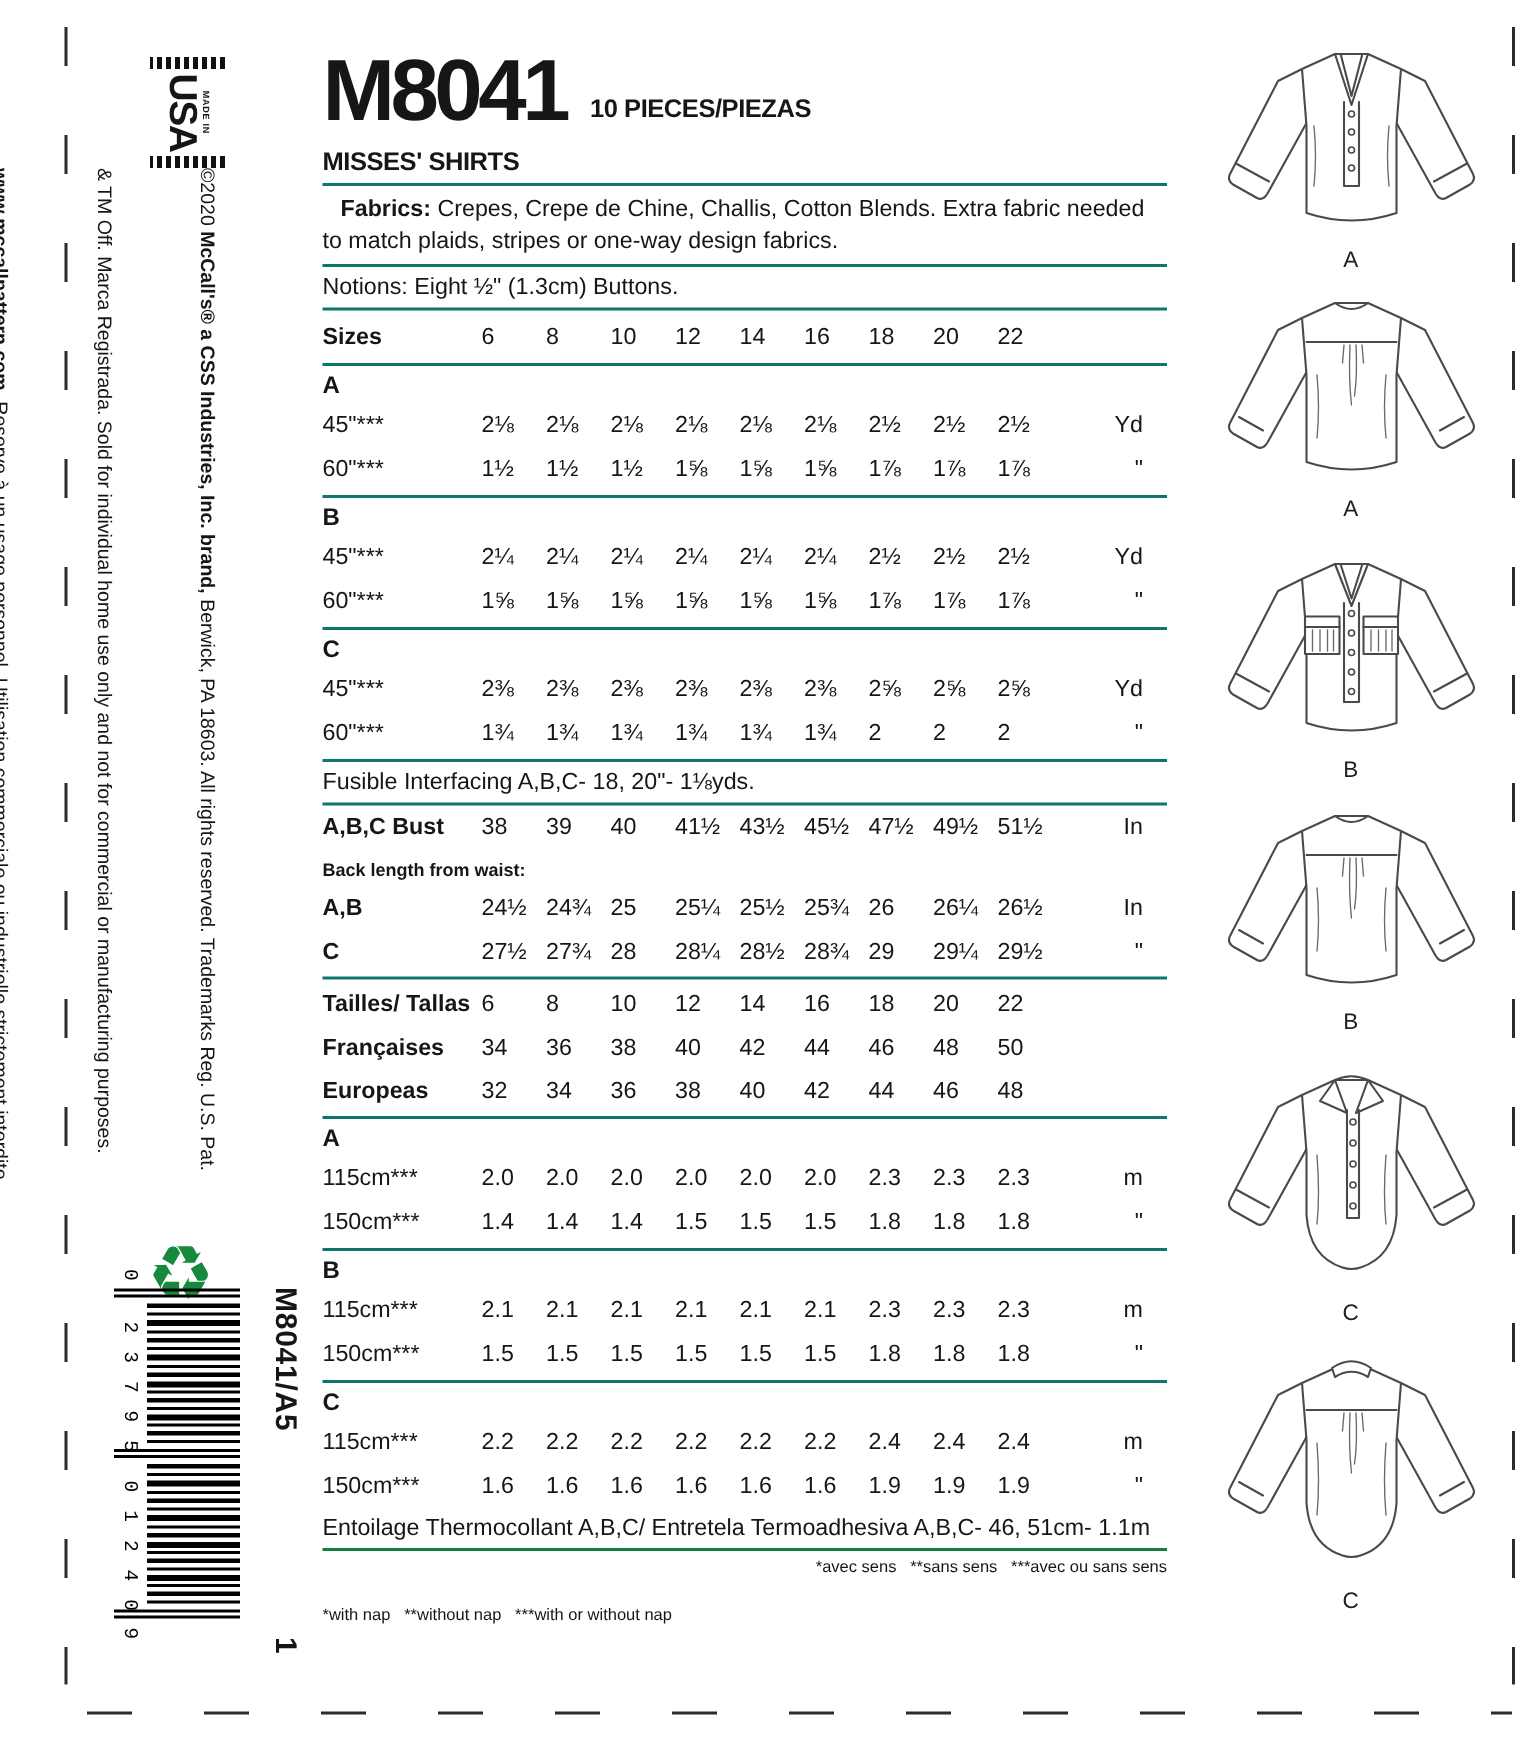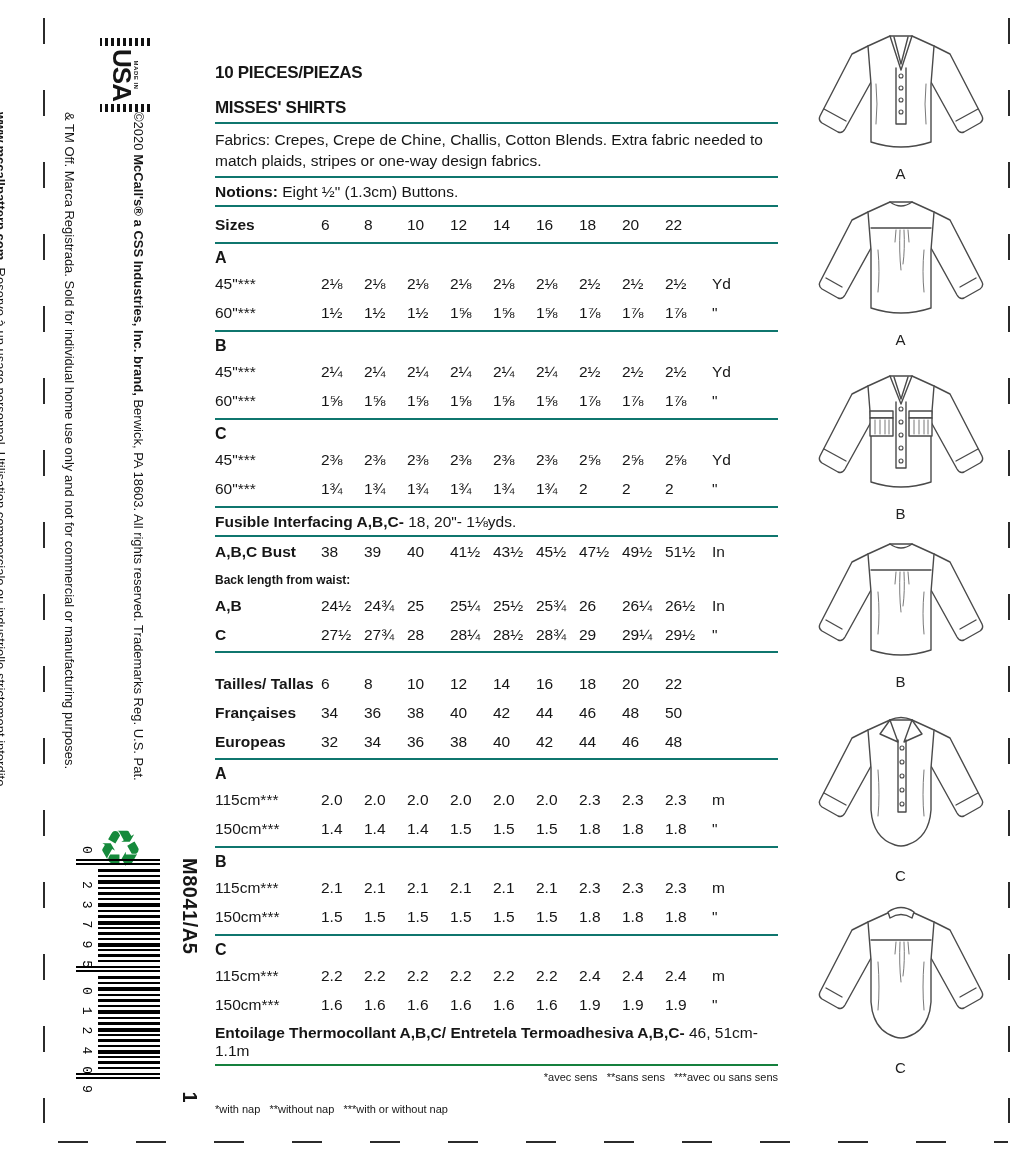--- a/index.html
+++ b/index.html
@@ -30,28 +30,28 @@
   
   .main{position:absolute;left:215px;top:28px;width:563px;}
   .title-row{display:flex;align-items:flex-end;gap:16px;height:62px;}
   .pattern-num{font-size:58px;font-weight:bold;letter-spacing:-3px;line-height:58px;}
   .pieces{font-size:17px;font-weight:bold;letter-spacing:-.3px;padding-bottom:7px;}
   .h-rule{border-bottom:2px solid #0f766e;}
   .h-rule-thin{border-bottom:2px solid #15803d;}
   .sec-head{font-size:17px;font-weight:bold;letter-spacing:-.3px;padding:8px 0 4px 0;}
   .sec-head2{font-size:16px;font-weight:bold;letter-spacing:-.3px;padding:5px 0 3px 0;}
   .para{font-size:15.5px;line-height:21px;padding:5px 0 5px 0;}
-  .para .b{font-weight:normal;}
+  .para .b{font-weight:bold;margin-left:12px;}
   .oneline{font-size:15.5px;padding:5px 0 4px 0;}
-  .oneline .b{font-weight:bold;margin-top:40px;}
+  .oneline .b{font-weight:normal;margin-top:40px;}
   .trow{display:grid;grid-template-columns:104px repeat(9,43px) 56px;font-size:15.5px;line-height:29px;height:29px;}
   .trow .rlabel{white-space:nowrap;}
   .trow.bl .rlabel{font-weight:bold;}
   .trow .cell{padding-left:2px;}
-  .trow .unit{padding-left:6px;}
+  .trow .unit{padding-left:6px;text-align:right;}
   .letter-row{font-size:16px;font-weight:bold;line-height:22px;height:22px;padding-top:3px;}
   .pad2{padding-bottom:2px;}
   .pad3{padding-bottom:3px;}
   .foot{display:flex;justify-content:space-between;font-size:11px;line-height:16px;padding-top:3px;white-space:pre-wrap;}
 
   
   .figure{position:absolute;left:798px;width:206px;text-align:center;}
   .figure svg{display:block;margin:0 auto;}
   .fig-label{font-size:15px;letter-spacing:1px;color:#222;margin-top:1px;}
   .shirt path, .shirt line, .shirt polyline{fill:none;stroke:#4a4a4a;stroke-width:1.4;stroke-linejoin:round;stroke-linecap:round;}
@@ -138,20 +138,21 @@
 </div>
 
 <div class="rot codestrip" style="left:202px;top:858px;">
   <span>M8041/A5</span>
   <span>1</span>
 </div>
 
 <div class="main">
 
   <div class="title-row">
+    <span class="pattern-num">M8041</span>
     <span class="pieces">10 PIECES/PIEZAS</span>
   </div>
 
   <div class="sec-head h-rule">MISSES' SHIRTS</div>
 
   <div class="para h-rule">
     <span class="b">Fabrics:</span><span> Crepes, Crepe de Chine, Challis, Cotton Blends. Extra fabric needed to match plaids, stripes or one-way design fabrics.</span>
   </div>
 
   <div class="oneline h-rule">
@@ -301,21 +302,21 @@
       <span class="cell">28¼</span>
       <span class="cell">28½</span>
       <span class="cell">28¾</span>
       <span class="cell">29</span>
       <span class="cell">29¼</span>
       <span class="cell">29½</span>
       <span class="unit">"</span>
     </div>
 
 
-  <div class="trow bl" style="padding-top:16px;">
+  <div class="trow bl" style="padding-top:2px;">
       <span class="rlabel">Tailles/ Tallas</span>
       <span class="cell">6</span>
       <span class="cell">8</span>
       <span class="cell">10</span>
       <span class="cell">12</span>
       <span class="cell">14</span>
       <span class="cell">16</span>
       <span class="cell">18</span>
       <span class="cell">20</span>
       <span class="cell">22</span>

